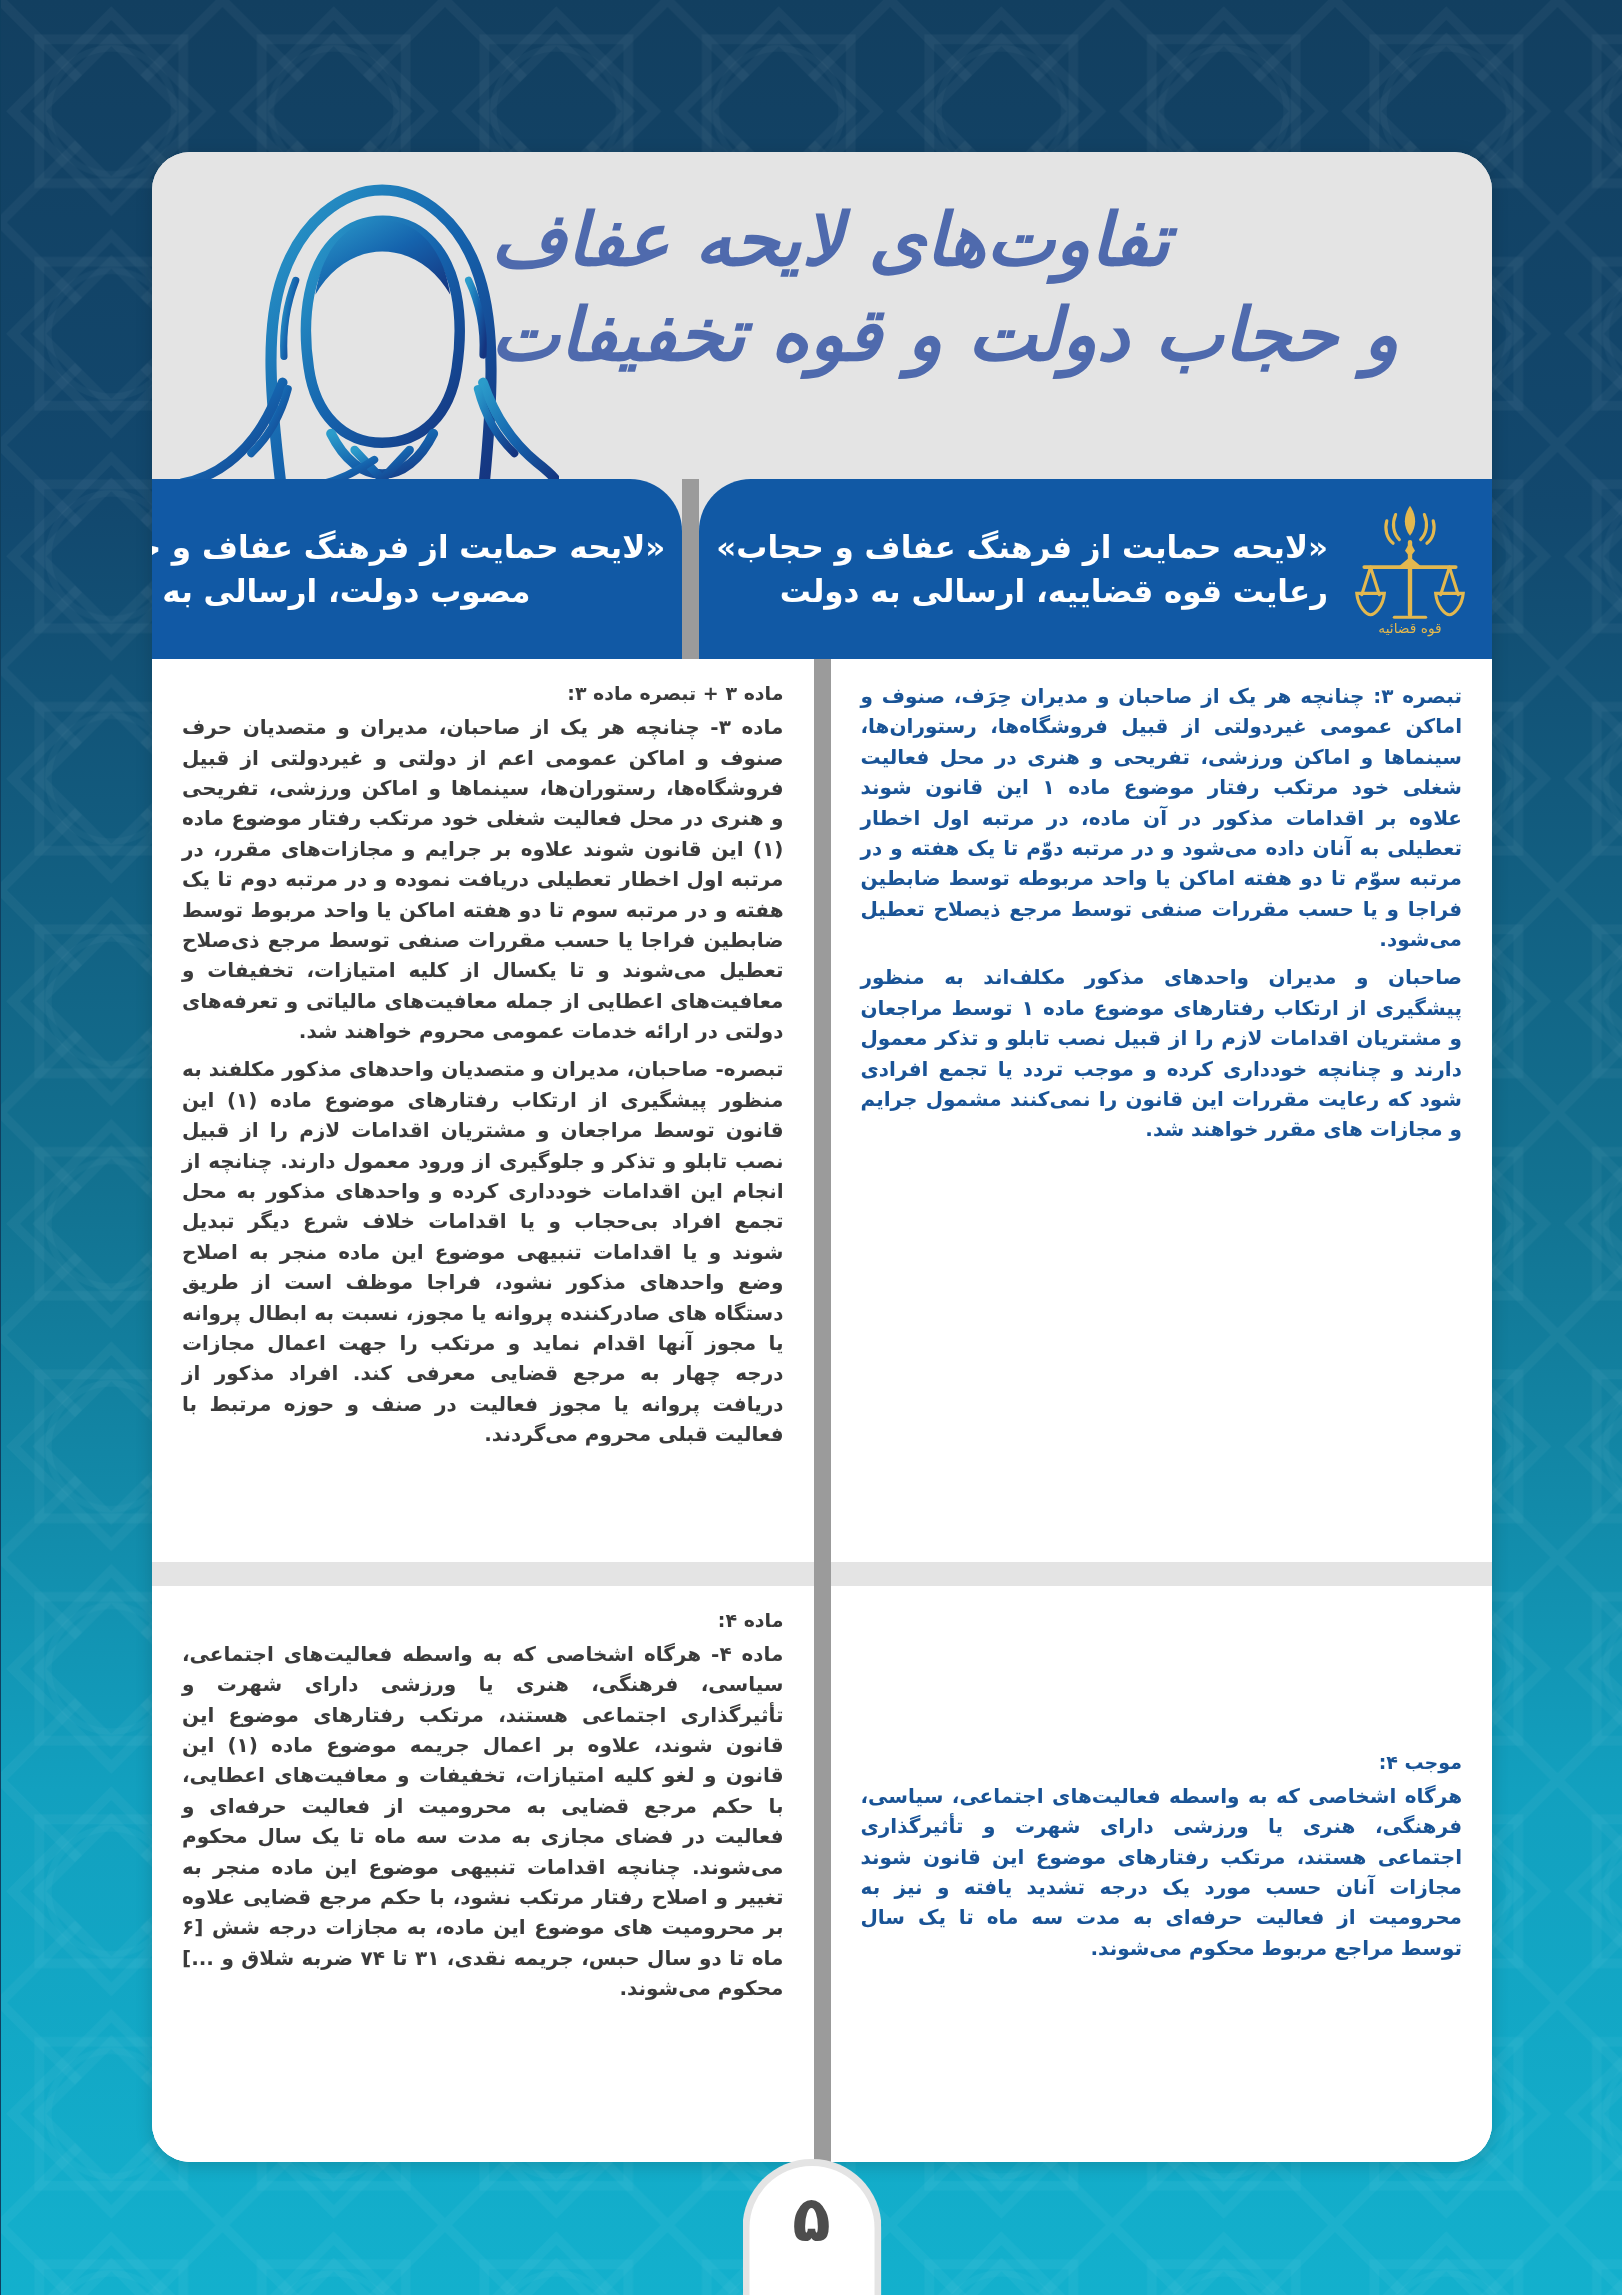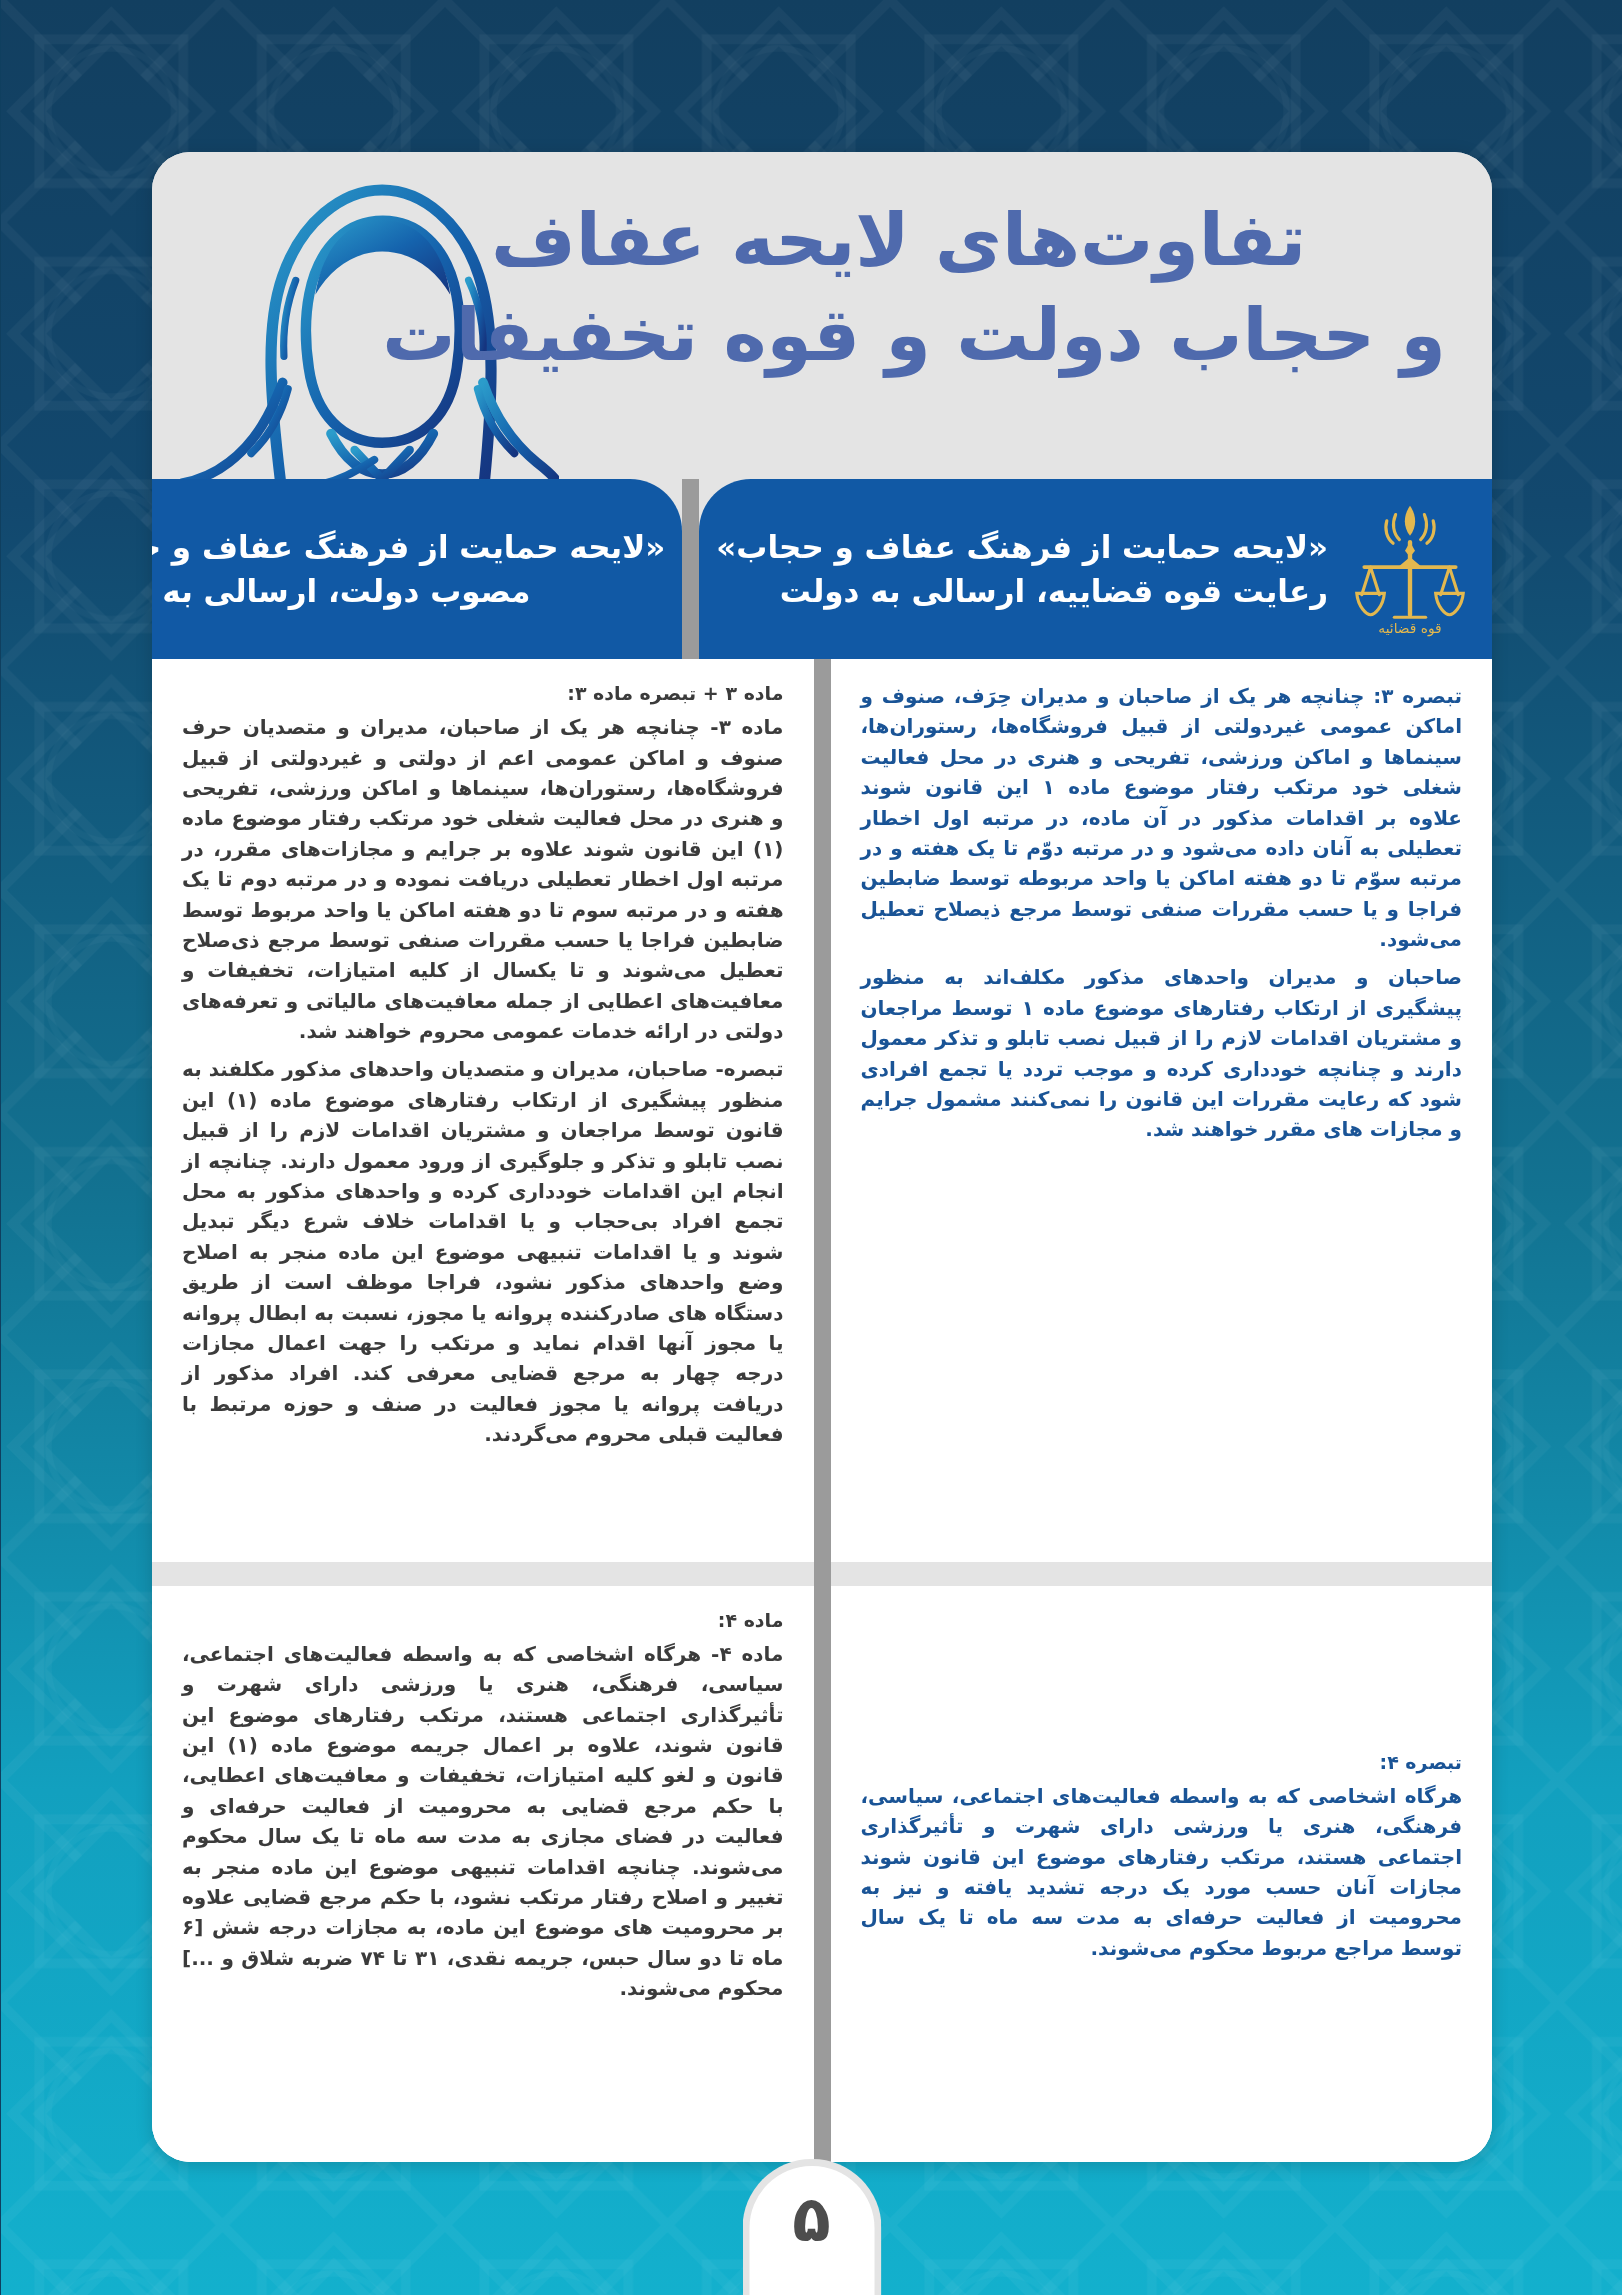--- a/index.html
+++ b/index.html
@@ -48,20 +48,21 @@
     box-shadow: 0 3.9px 17px rgba(0,0,0,.16);
   }
 
   
   .title-zone {
     position: absolute;
     left: 0; top: 0;
     width: 1340px;
     height: 315px;
     background: #e4e4e4;
+    font-style: italic;
   }
   .title-text {
     position: absolute;
     right: 46px;
     top: 41px;
     width: 955px;
     text-align: left;
     direction: rtl;
     color: #4f6aad;
     font-weight: bold;
@@ -336,21 +337,21 @@
       </div>
 
       <div class="sec" style="height:23.6px;">
         <div class="sec-gap" style="flex:1 1 auto;height:23.6px;"></div>
         <div class="col-gap"></div>
         <div class="sec-gap" style="flex:1 1 auto;height:23.6px;"></div>
       </div>
 
       <div class="sec two">
         <div class="col col-jud">
-          <div class="sec-title">تبصره ۴:</div>
+          <div class="sec-title">موجب ۴:</div>
           <div class="para">هرگاه اشخاصی که به واسطه فعالیت‌های اجتماعی، سیاسی، فرهنگی، هنری یا ورزشی دارای شهرت و تأثیرگذاری اجتماعی هستند، مرتکب رفتارهای موضوع این قانون شوند مجازات آنان حسب مورد یک درجه تشدید یافته و نیز به محرومیت از فعالیت حرفه‌ای به مدت سه ماه تا یک سال توسط مراجع مربوط محکوم می‌شوند.</div>
         </div>
         <div class="col-gap"></div>
         <div class="col col-govt">
           <div class="sec-title">ماده ۴:</div>
           <div class="para">ماده ۴- هرگاه اشخاصی که به واسطه فعالیت‌های اجتماعی، سیاسی، فرهنگی، هنری یا ورزشی دارای شهرت و تأثیرگذاری اجتماعی هستند، مرتکب رفتارهای موضوع این قانون شوند، علاوه بر اعمال جریمه موضوع ماده (۱) این قانون و لغو کلیه امتیازات، تخفیفات و معافیت‌های اعطایی، با حکم مرجع قضایی به محرومیت از فعالیت حرفه‌ای و فعالیت در فضای مجازی به مدت سه ماه تا یک سال محکوم می‌شوند. چنانچه اقدامات تنبیهی موضوع این ماده منجر به تغییر و اصلاح رفتار مرتکب نشود، با حکم مرجع قضایی علاوه بر محرومیت های موضوع این ماده، به مجازات درجه شش [۶ ماه تا دو سال حبس، جریمه نقدی، ۳۱ تا ۷۴ ضربه شلاق و ...] محکوم می‌شوند.</div>
         </div>
       </div>
 
     </div>

